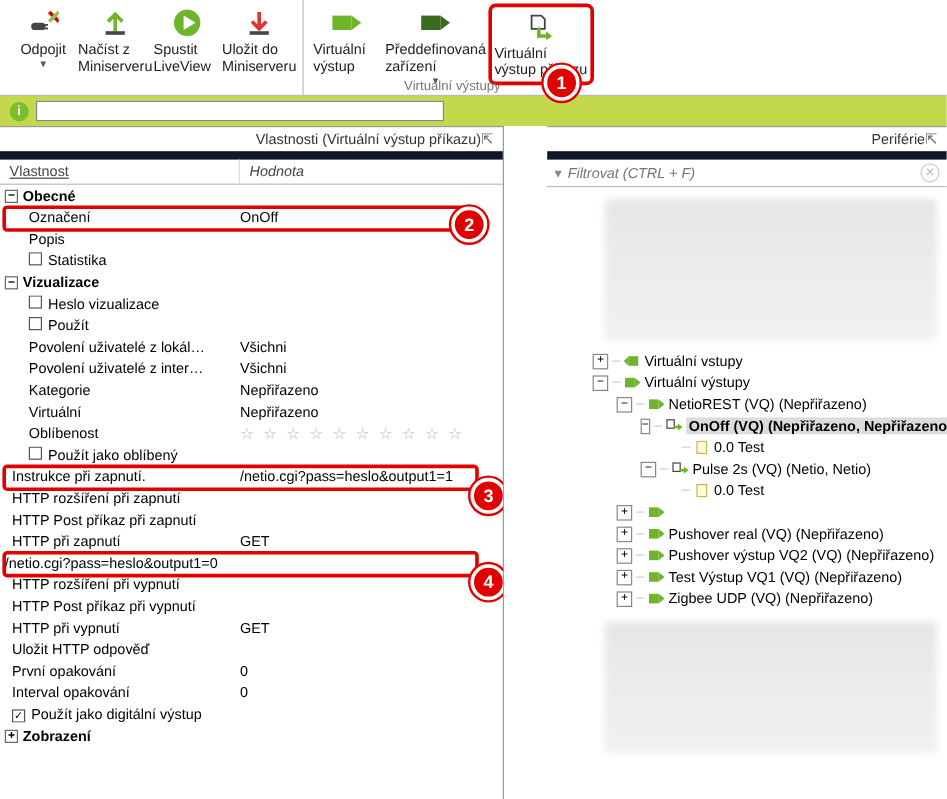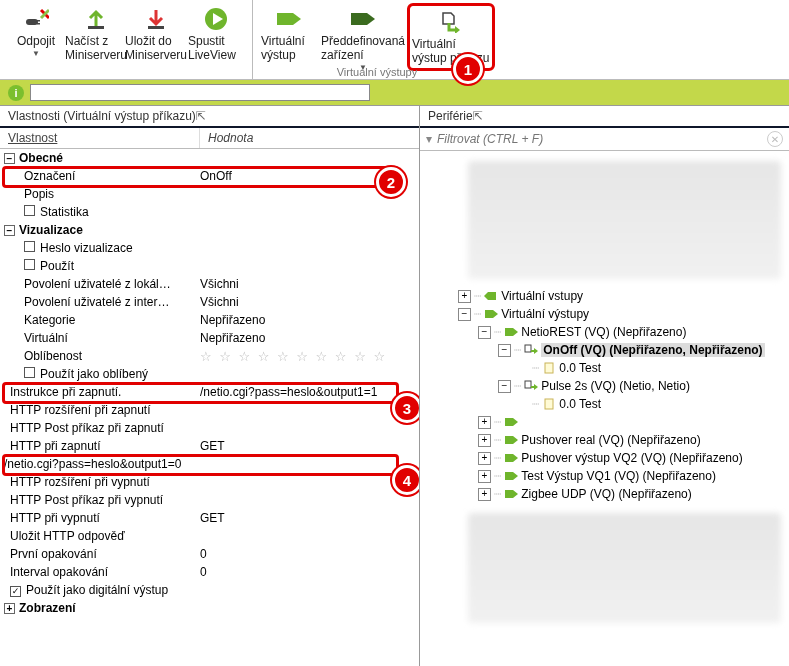--- a/index.html
+++ b/index.html
@@ -20,22 +20,22 @@
 
 
 .strip { background:#c3d84a; height:25px; display:flex; align-items:center; padding:0 8px; }
 .strip .info { width:16px;height:16px;border-radius:50%; background:#7bbf2e; color:#fff; font-size:11px; font-weight:bold; display:flex;align-items:center;justify-content:center; margin-right:6px;}
 .strip input { height:17px; width:340px; border:1px solid #888; padding:0 3px; font-size:11px;}
 
 
 .panels { display:flex; height:calc(100% - 105px); }
 .panel { border-top:1px solid #999; display:flex; flex-direction:column; min-width:0;}
 .panel-left { width:420px; border-right:1px solid #999;}
-.panel-right { flex:1; }
-.panel-title { padding:3px 8px; color:#333; display:flex; justify-content:flex-start; align-items:center; border-bottom:2px solid #0f172a;}
+.panel-right { flex:1;margin-left:36px; }
+.panel-title { padding:3px 8px; color:#333; display:flex; justify-content:flex-end; align-items:center; border-bottom:7px solid #0f172a;}
 .pin { color:#666; font-size:12px; cursor:pointer; }
 .col-head { display:flex; border-bottom:1px solid #bbb; font-size:11px; color:#444; }
 .col-head div { padding:3px 8px; }
 .ch-name { width:200px; border-right:1px solid #ddd;text-decoration:underline;}
 .ch-val { flex:1;font-style:italic; }
 
 .prop-scroll { overflow-y:scroll; flex:1; position:relative; }
 .prop-scroll::-webkit-scrollbar { width:16px; }
 .prop-scroll::-webkit-scrollbar-track { background:#eee; }
 .prop-scroll::-webkit-scrollbar-thumb { background:#bcbcbc; border:1px solid #999; }
@@ -91,34 +91,34 @@
           <svg width="26" height="26">
             <path d="M13 20 V6 M7 12 L13 6 L19 12" stroke="#6fb52c" stroke-width="3" fill="none"></path>
             <rect x="5" y="20" width="16" height="3" fill="#444"></rect>
           </svg>
         </div>
       <span>Načíst z Miniserveru</span>
     </div>
     <div class="tbtn">
       <div class="ic">
           <svg width="26" height="26">
+            <circle cx="13" cy="13" r="11" fill="#6fb52c"></circle>
+            <path d="M10 7 L20 13 L10 19 Z" fill="#fff"></path>
+          </svg>
+        </div>
+      <span>Spustit LiveView</span>
+    </div>
+    <div class="tbtn">
+      <div class="ic">
+          <svg width="26" height="26">
             <path d="M13 4 V18 M7 12 L13 18 L19 12" stroke="#d33" stroke-width="3" fill="none"></path>
             <rect x="5" y="20" width="16" height="3" fill="#444"></rect>
           </svg>
         </div>
       <span>Uložit do Miniserveru</span>
-    </div>
-    <div class="tbtn">
-      <div class="ic">
-          <svg width="26" height="26">
-            <circle cx="13" cy="13" r="11" fill="#6fb52c"></circle>
-            <path d="M10 7 L20 13 L10 19 Z" fill="#fff"></path>
-          </svg>
-        </div>
-      <span>Spustit LiveView</span>
     </div>
   </div>
 
   <div class="toolbar-group" style="position:relative;">
     <div class="tbtn">
       <div class="ic">
           <svg width="28" height="18">
             <rect x="2" y="3" width="16" height="12" fill="#6fb52c"></rect>
             <path d="M18 3 L26 9 L18 15 Z" fill="#6fb52c"></path>
           </svg>

